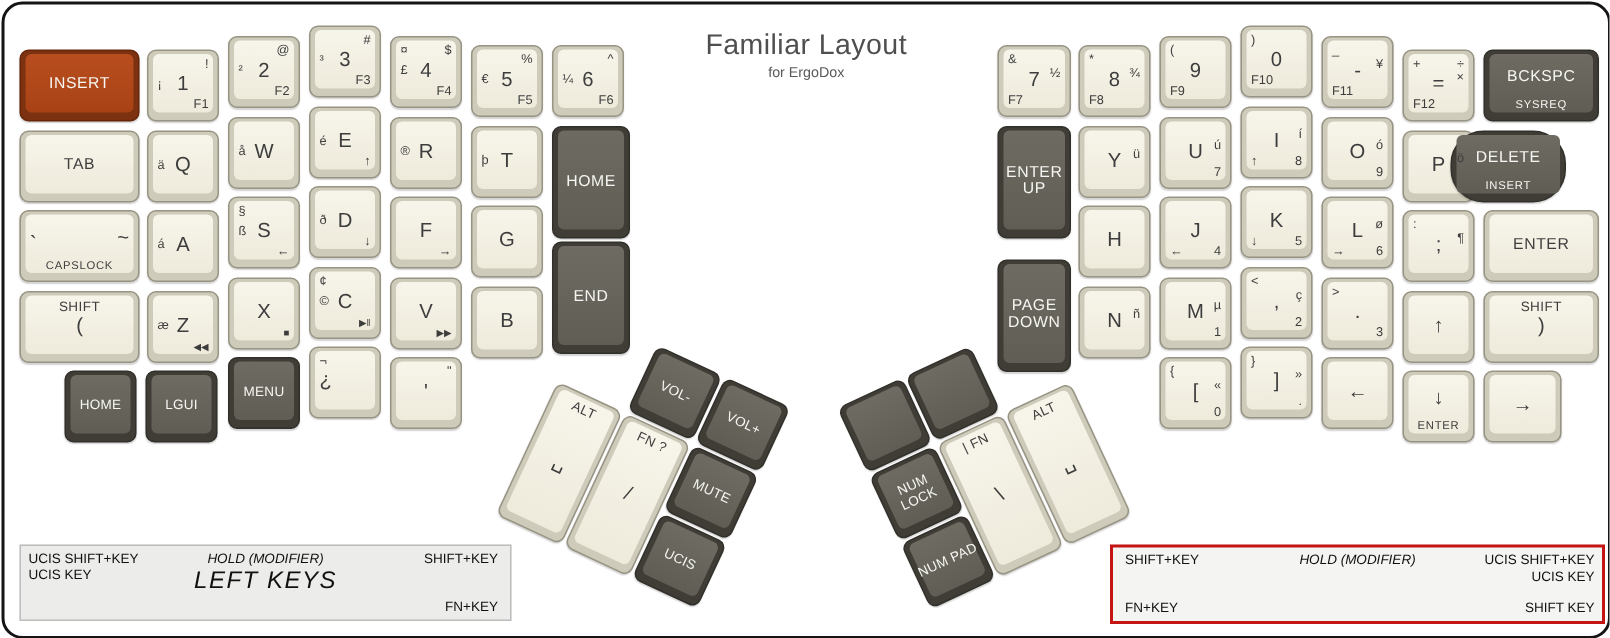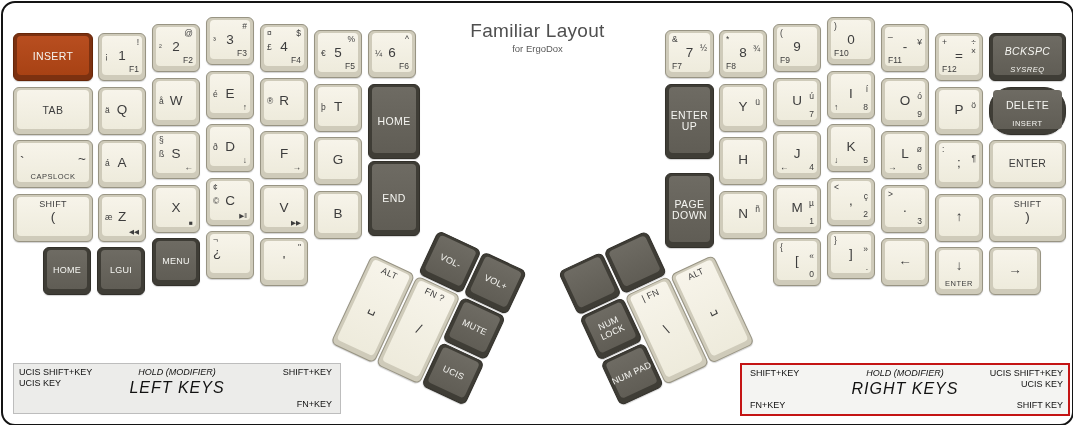--- a/index.html
+++ b/index.html
@@ -230,21 +230,21 @@
         <span class="lab p-c z-m">-</span>
         <span class="lab p-bl z-s">F11</span>
       </div>
       <div class="key cream" style="left: 932px; top: 30px; width: 46px; height: 46px;">
         <span class="lab p-tl z-s">+</span>
         <span class="lab p-tr z-s">÷</span>
         <span class="lab p-r z-s">×</span>
         <span class="lab p-c z-m">=</span>
         <span class="lab p-bl z-s">F12</span>
       </div>
-      <div class="key dark" style="left: 986px; top: 30px; width: 75px; height: 46px; font-style: italic;">
+      <div class="key dark" style="left: 986px; top: 30px; width: 75px; height: 46px;">
         <span class="lab p-cu z-b">BCKSPC</span>
         <span class="lab p-sub z-sub">SYSREQ</span>
       </div>
       <div class="key dark" style="left: 662px; top: 81px; width: 47px; height: 73px;">
         <span class="lab p-c z-b">ENTER UP</span>
       </div>
       <div class="key cream" style="left: 716px; top: 81px; width: 46px; height: 46px;">
         <span class="lab p-r z-s">ü</span>
         <span class="lab p-c z-m">Y</span>
       </div>
@@ -261,21 +261,21 @@
       </div>
       <div class="key cream" style="left: 878px; top: 75px; width: 46px; height: 46px;">
         <span class="lab p-r z-s">ó</span>
         <span class="lab p-c z-m">O</span>
         <span class="lab p-br z-s">9</span>
       </div>
       <div class="key cream" style="left: 932px; top: 84px; width: 46px; height: 46px;">
         <span class="lab p-r z-s">ö</span>
         <span class="lab p-c z-m">P</span>
       </div>
-      <div class="key dark" style="left: 986px; top: 84px; width: 75px; height: 46px; border-radius: 22px;">
+      <div class="key dark" style="left: 964px; top: 84px; width: 75px; height: 46px; border-radius: 22px;">
         <span class="lab p-cu z-b">DELETE</span>
         <span class="lab p-sub z-sub">INSERT</span>
       </div>
       <div class="key dark" style="left: 662px; top: 170px; width: 47px; height: 73px;">
         <span class="lab p-c z-b">PAGE DOWN</span>
       </div>
       <div class="key cream" style="left: 716px; top: 134px; width: 46px; height: 46px;">
         <span class="lab p-c z-m">H</span>
       </div>
       <div class="key cream" style="left: 770px; top: 128px; width: 46px; height: 46px;">
@@ -399,19 +399,18 @@
     <span class="lg lg-c" style="top:3px;">HOLD (MODIFIER)</span>
     <span class="lg lg-c lg-title" style="top:15px;">LEFT KEYS</span>
     <span class="lg" style="right:8px; top:3px;">SHIFT+KEY</span>
     <span class="lg" style="right:8px; bottom:4px;">FN+KEY</span>
   </div>
 
   <div class="legend red" style="left:737px; top:360px;">
     <span class="lg" style="left:8px; top:3px;">SHIFT+KEY</span>
     <span class="lg" style="left:8px; bottom:4px;">FN+KEY</span>
     <span class="lg lg-c" style="top:3px;">HOLD (MODIFIER)</span>
-    <span class="lg lg-c lg-title" style="top:15px;">RIGHT KEYS</span>
     <span class="lg" style="right:5px; top:3px;">UCIS SHIFT+KEY</span>
     <span class="lg" style="right:5px; top:14px;">UCIS KEY</span>
     <span class="lg" style="right:5px; bottom:4px;">SHIFT KEY</span>
   </div>
 
 </div>
 
 </body></html>

